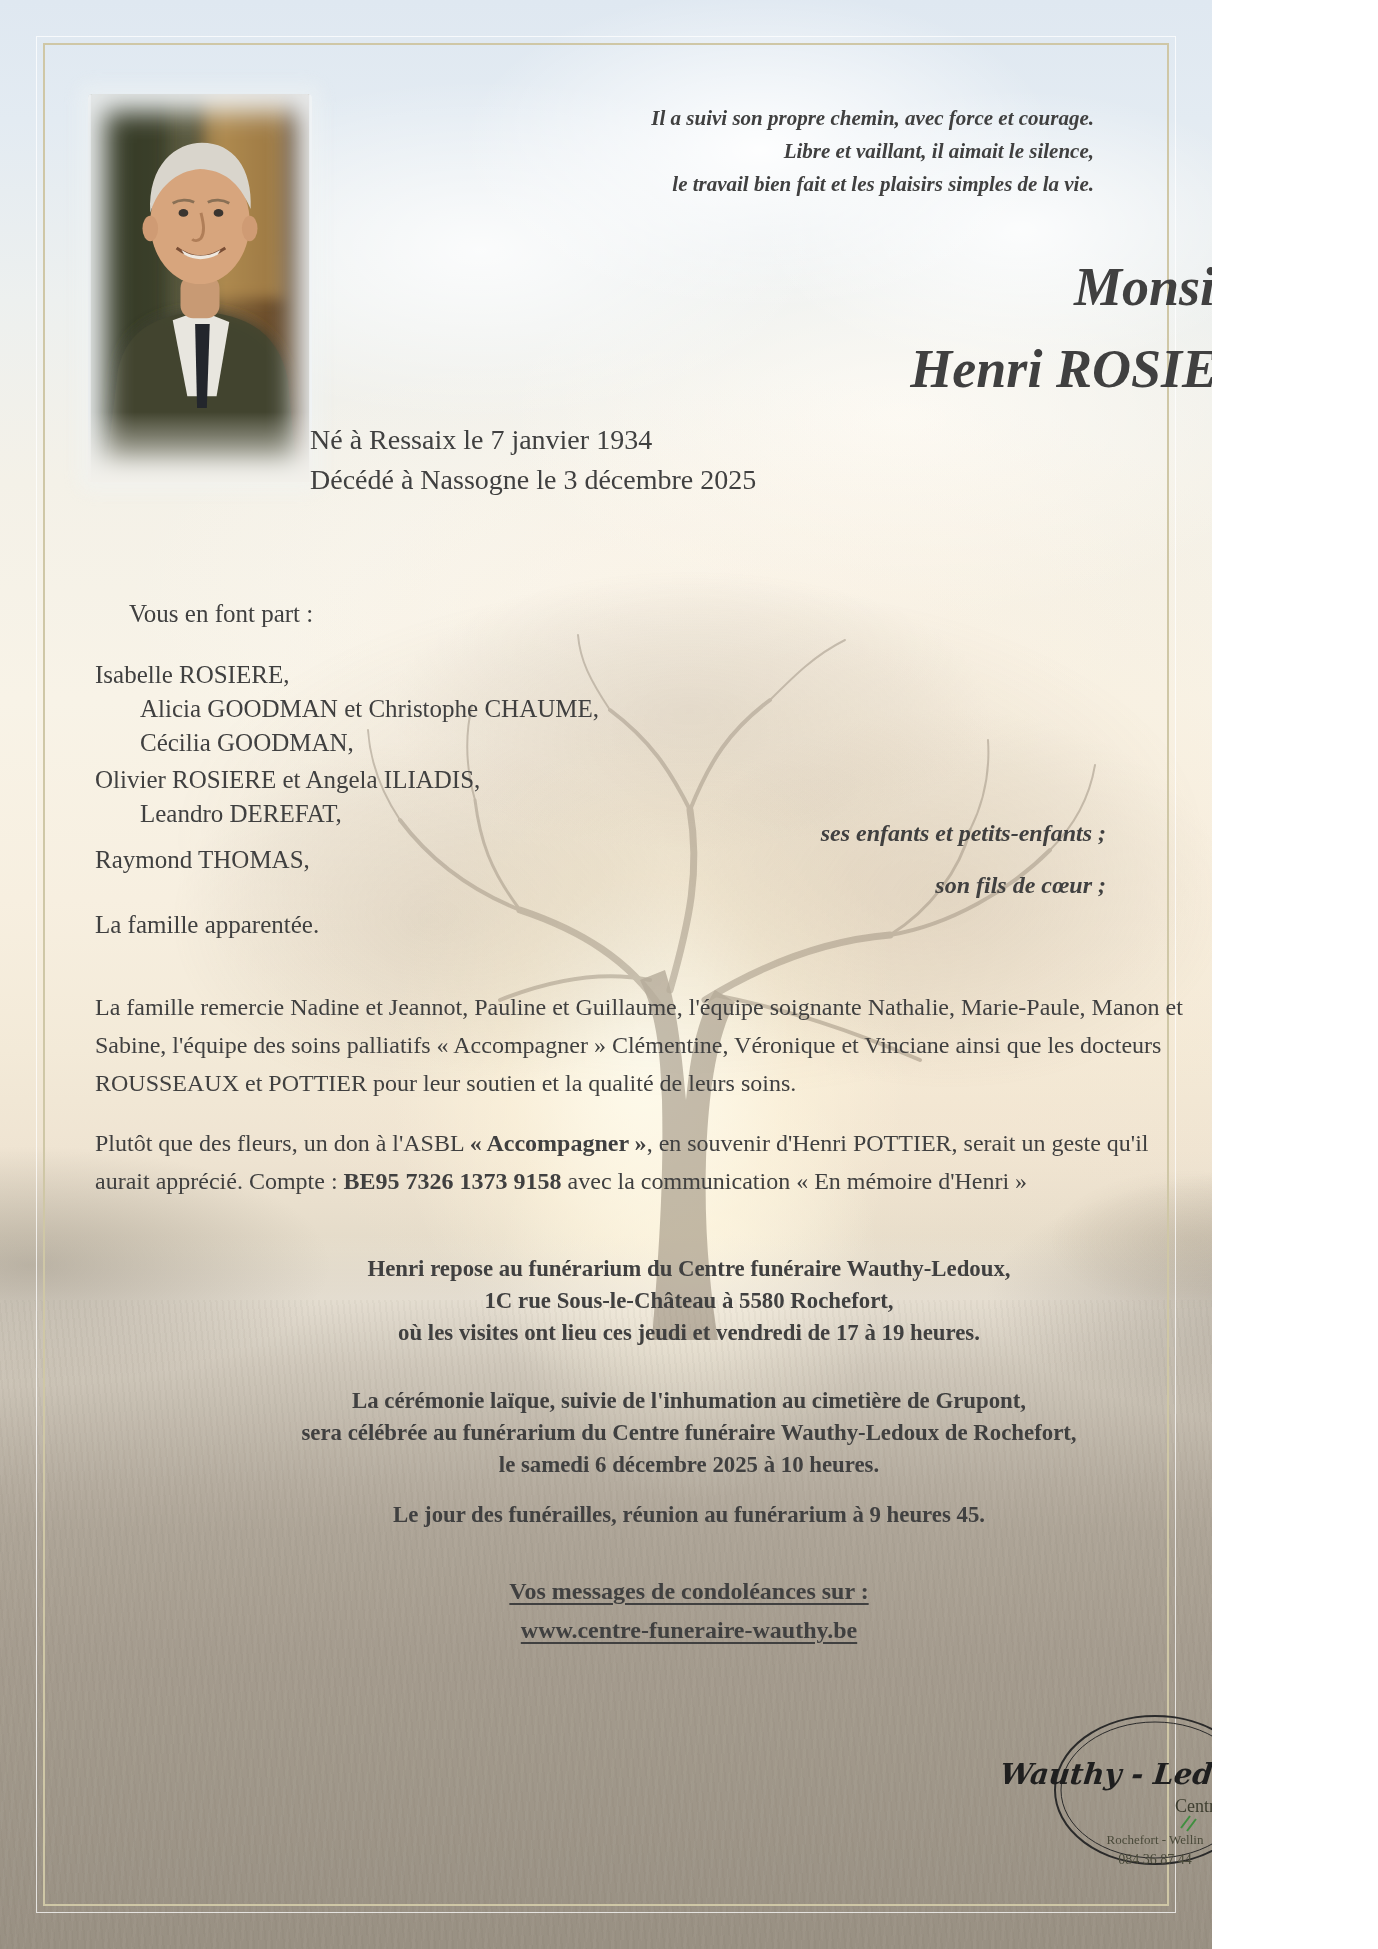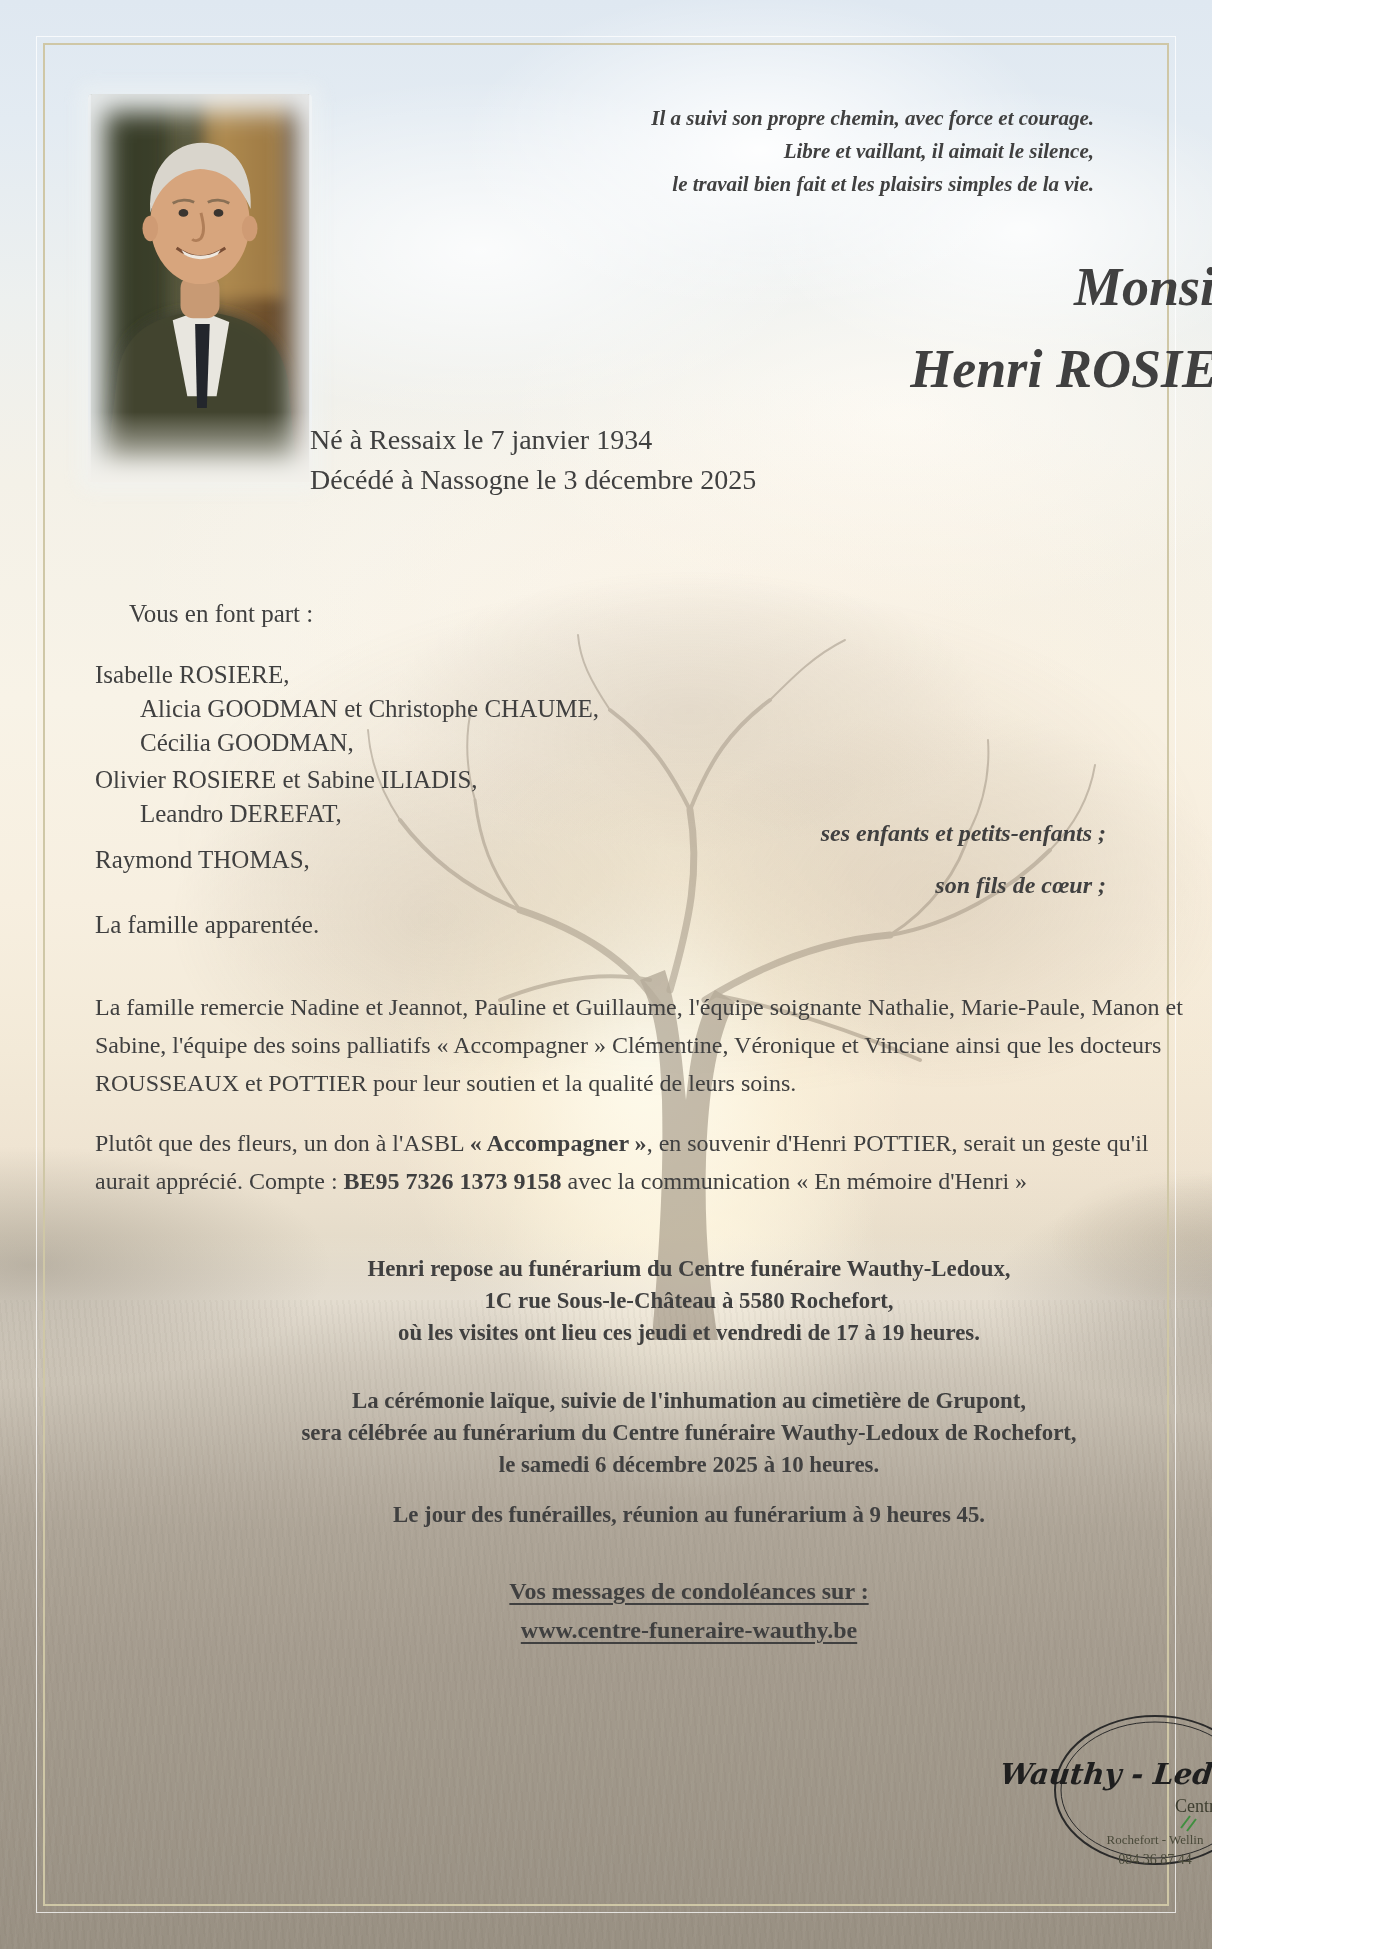--- a/index.html
+++ b/index.html
@@ -169,21 +169,21 @@
   <div class="txt dates-block">
     <div>Né à Ressaix le 7 janvier 1934</div>
     <div>Décédé à Nassogne le 3 décembre 2025</div>
   </div>
 
   <div class="txt intro">Vous en font part :</div>
 
   <div class="txt name-line" style="left:95px;top:658px">Isabelle ROSIERE,</div>
   <div class="txt name-line" style="left:140px;top:692px">Alicia GOODMAN et Christophe CHAUME,</div>
   <div class="txt name-line" style="left:140px;top:726px">Cécilia GOODMAN,</div>
-  <div class="txt name-line" style="left:95px;top:763px">Olivier ROSIERE et Sabine ILIADIS,</div>
+  <div class="txt name-line" style="left:95px;top:763px">Olivier ROSIERE et Angela ILIADIS,</div>
   <div class="txt name-line" style="left:140px;top:797px">Leandro DEREFAT,</div>
   <div class="txt rel-line" style="top:820px">ses enfants et petits-enfants ;</div>
   <div class="txt name-line" style="left:95px;top:843px">Raymond THOMAS,</div>
   <div class="txt rel-line" style="top:872px">son fils de cœur ;</div>
   <div class="txt name-line" style="left:95px;top:908px">La famille apparentée.</div>
 
   <div class="txt para" style="top:988px">
     <div>La famille remercie Nadine et Jeannot, Pauline et Guillaume, l'équipe soignante Nathalie, Marie-Paule, Manon et</div>
     <div>Sabine, l'équipe des soins palliatifs « Accompagner » Clémentine, Véronique et Vinciane ainsi que les docteurs</div>
     <div>ROUSSEAUX et POTTIER pour leur soutien et la qualité de leurs soins.</div>

